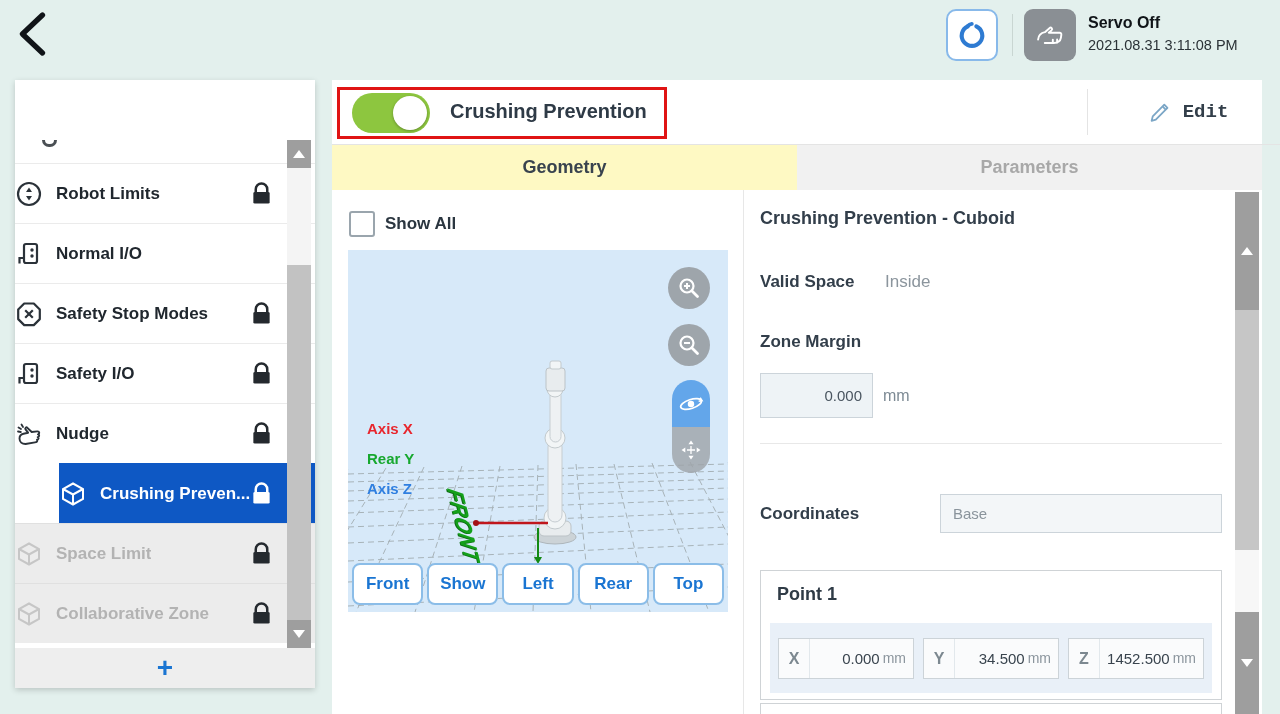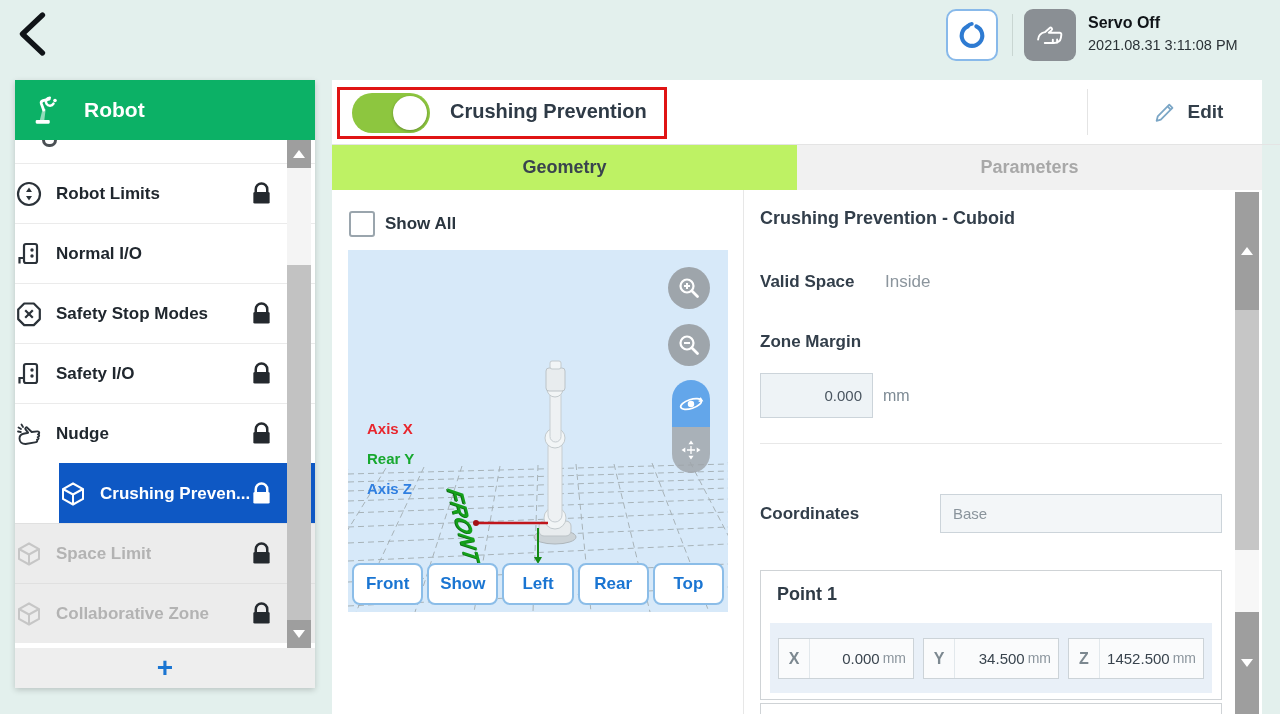--- a/index.html
+++ b/index.html
@@ -57,24 +57,24 @@
   .toggle{position:absolute;left:20px;top:13px;width:78px;height:40px;border-radius:20px;background:#8dc63f;cursor:pointer;}
   .knob{position:absolute;right:3px;top:3px;width:34px;height:34px;border-radius:50%;background:#fff;
         box-shadow:0 1px 3px rgba(0,0,0,.3);}
   .toggle-label{position:absolute;left:118px;top:0;height:62px;display:flex;align-items:center;
                 font-size:20px;font-weight:bold;color:#2e3a46;}
   .red-box{position:absolute;left:5px;top:7px;width:330px;height:52px;border:3px solid #e01414;
            box-sizing:border-box;pointer-events:none;}
   .edit-divider{position:absolute;left:755px;top:9px;height:46px;width:1px;background:#e4e4e4;}
   .edit-btn{position:absolute;left:780px;top:0;width:150px;height:64px;display:flex;
             align-items:center;justify-content:center;gap:9px;cursor:pointer;}
-  .edit-text{font-size:19px;font-weight:bold;color:#333f4a;}
+  .edit-text{font-size:19px;font-weight:bold;color:#333f4a;font-family:Liberation Mono, monospace;}
   .tabs{position:absolute;top:65px;left:0;width:930px;height:45px;display:flex;}
   .tab{flex:1;display:flex;align-items:center;justify-content:center;font-size:18px;font-weight:bold;cursor:pointer;}
-  .tab.active{background:#bef264;color:#39434e;}
+  .tab.active{background:#fef9c3;color:#39434e;}
   .tab.inactive{background:#f1f1f1;color:#a8a8a8;}
   .col-divider{position:absolute;left:411px;top:110px;height:524px;width:1px;background:#e7e7e7;}
 
   
   .show-all{position:absolute;left:17px;top:131px;display:flex;align-items:center;gap:10px;}
   .checkbox{width:26px;height:26px;background:#fff;border:2px solid #9aa5ad;border-radius:3px;
             box-sizing:border-box;cursor:pointer;}
   .show-all-label{font-size:17px;font-weight:bold;color:#2b3640;}
   .viewport{position:absolute;left:16px;top:170px;width:380px;height:362px;background:#d7e9f9;overflow:hidden;}
   .grid-svg,.robot-svg,.axes-svg{position:absolute;left:0;top:0;}
@@ -160,32 +160,20 @@
         <path d="M17.5 21.8 v-2.6 M21.3 21.6 v-2.6"></path>
       </svg>
     </span>
   </div>
   <div class="status-text">
     <div class="status-title">Servo Off</div>
     <div class="status-time">2021.08.31 3:11:08 PM</div>
   </div>
 
   <div class="sidebar">
-    <div class="sb-header">
-      <span class="sb-icon">
-        <svg width="30" height="30" viewBox="0 0 32 32">
-          <rect x="5" y="25.5" width="15" height="4" rx="1.2" fill="#fff"></rect>
-          <path d="M9.5 25.5 L12.3 14 L15.6 14 L14.2 25.5 Z" fill="#fff" fill-opacity=".55"></path>
-          <path d="M13.5 15 L11 8.2 A2.6 2.6 0 0 1 12.8 5 L19.5 3.4" fill="none" stroke="#fff" stroke-width="3" stroke-linecap="round"></path>
-          <path d="M20 1.8 a4.3 4.3 0 1 0 4 6.4" fill="none" stroke="#fff" stroke-width="2.7" stroke-linecap="round"></path>
-          <circle cx="25.6" cy="4.8" r="1.9" fill="#fff"></circle>
-        </svg>
-      </span>
-      <span class="sb-title">Robot</span>
-    </div>
 
     <div class="sb-list">
       <div class="sb-sliver">
         <div class="sb-sliver-mark"></div>
       </div>
 
       <div class="sb-item">
         <span class="sb-icon">
           <svg width="28" height="28" viewBox="0 0 28 28">
               <circle cx="14" cy="14" r="11" fill="none" stroke="currentColor" stroke-width="2.2"></circle>

